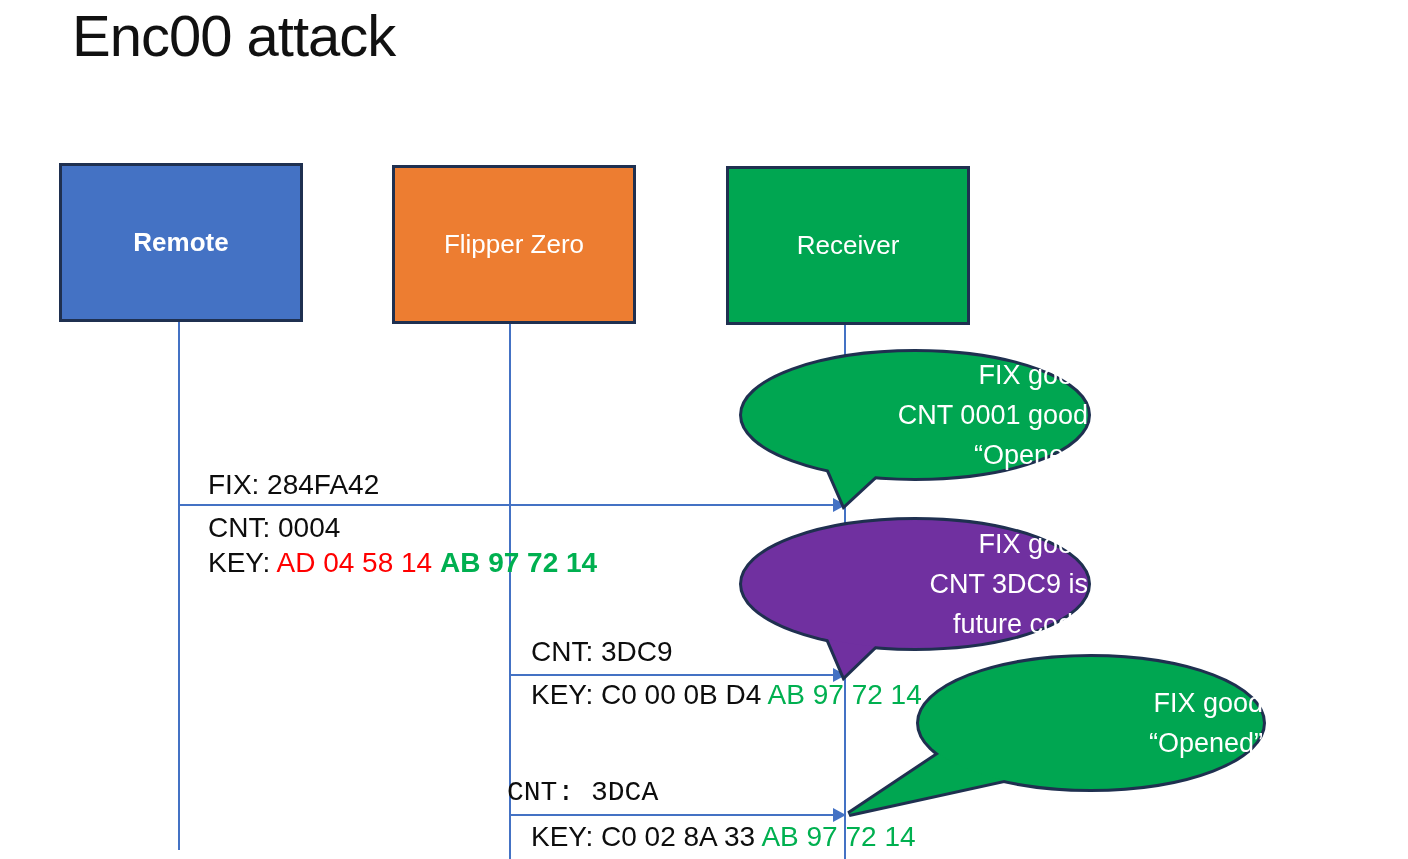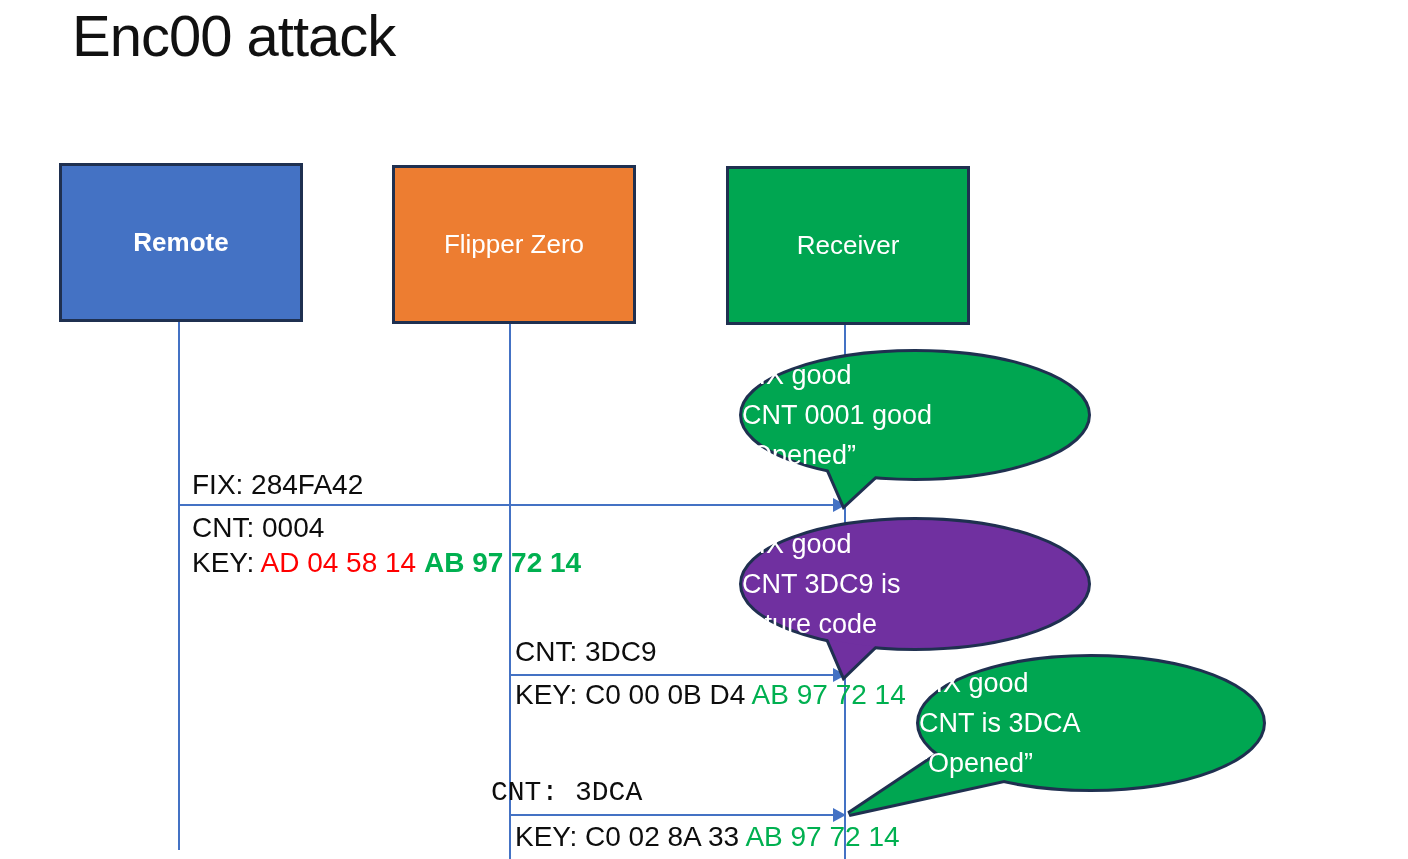--- a/index.html
+++ b/index.html
@@ -60,20 +60,21 @@
   .ah-2 { left: 833px; top: 668px; }
   .al-3 { left: 510px; top: 814px; width: 324px; }
   .ah-3 { left: 833px; top: 808px; }
 
   .msg-label {
     position: absolute;
     font-size: 28px;
     color: #0d0d0d;
     white-space: pre;
     line-height: 32px;
+    margin-left: 16px;
   }
   .ml-1a { left: 192px; top: 469px; }
   .ml-1b { left: 192px; top: 512px; }
   .ml-1k { left: 192px; top: 547px; }
   .ml-2a { left: 515px; top: 636px; }
   .ml-2k { left: 515px; top: 679px; }
   .ml-3a { left: 491px; top: 777px; font-family: Liberation Mono, monospace; }
   .ml-3k { left: 515px; top: 821px; }
 
   .key-red   { color: var(--key-red); }
@@ -83,21 +84,21 @@
   .bubble-svg {
     position: absolute;
     left: 0; top: 0;
     width: 1408px; height: 859px;
     pointer-events: none;
   }
   .callout-text {
     position: absolute;
     display: flex;
     flex-direction: column;
-    align-items: flex-start;
+    align-items: flex-end;
     justify-content: center;
     color: #ffffff;
     font-size: 27px;
     line-height: 40px;
     text-align: center;
   }
   .ct-1 { left: 742px; top: 352px; width: 346px; height: 126px; }
   .ct-2 { left: 742px; top: 520px; width: 346px; height: 128px; }
   .ct-3 { left: 919px; top: 657px; width: 344px; height: 132px; }
 </style>
@@ -168,17 +169,16 @@
     <div>CNT 0001 good</div>
     <div>“Opened”</div>
   </div>
   <div class="callout-text ct-2">
     <div>FIX good</div>
     <div>CNT 3DC9 is</div>
     <div>future code</div>
   </div>
   <div class="callout-text ct-3">
     <div>FIX good</div>
-    <div>CNT is 3DCA</div>
     <div>“Opened”</div>
   </div>
 
 </div>
 
 </body></html>

